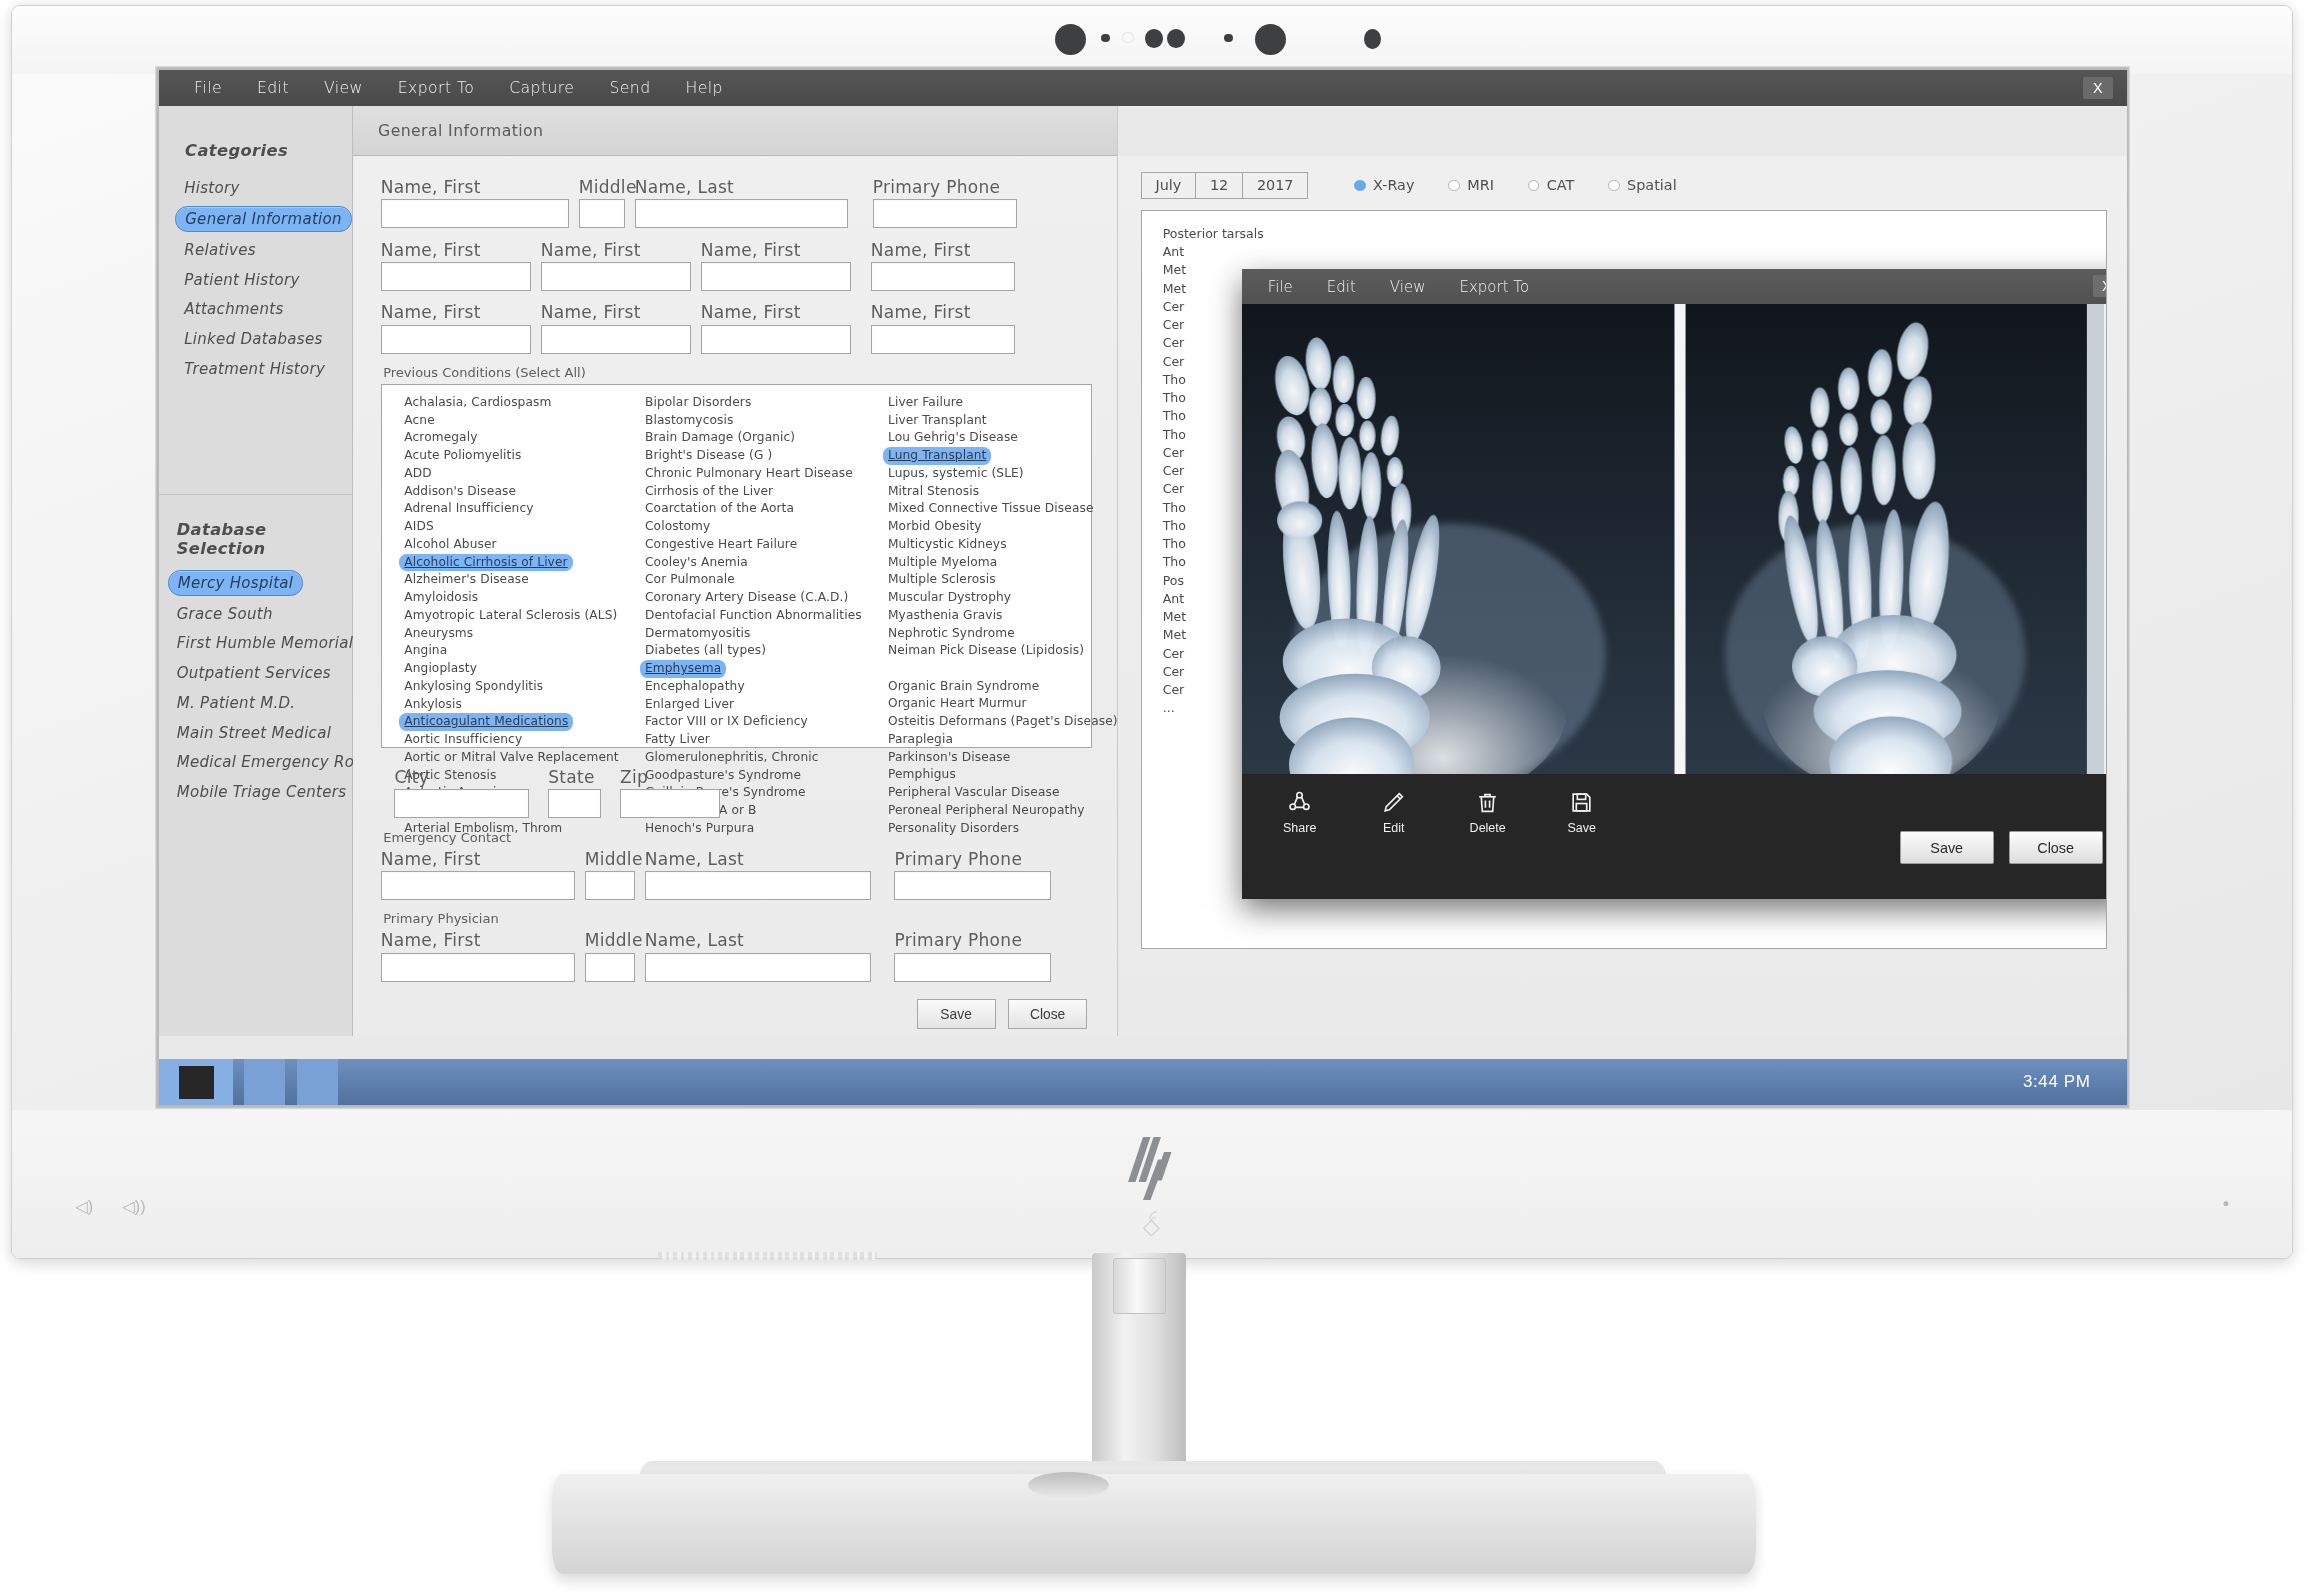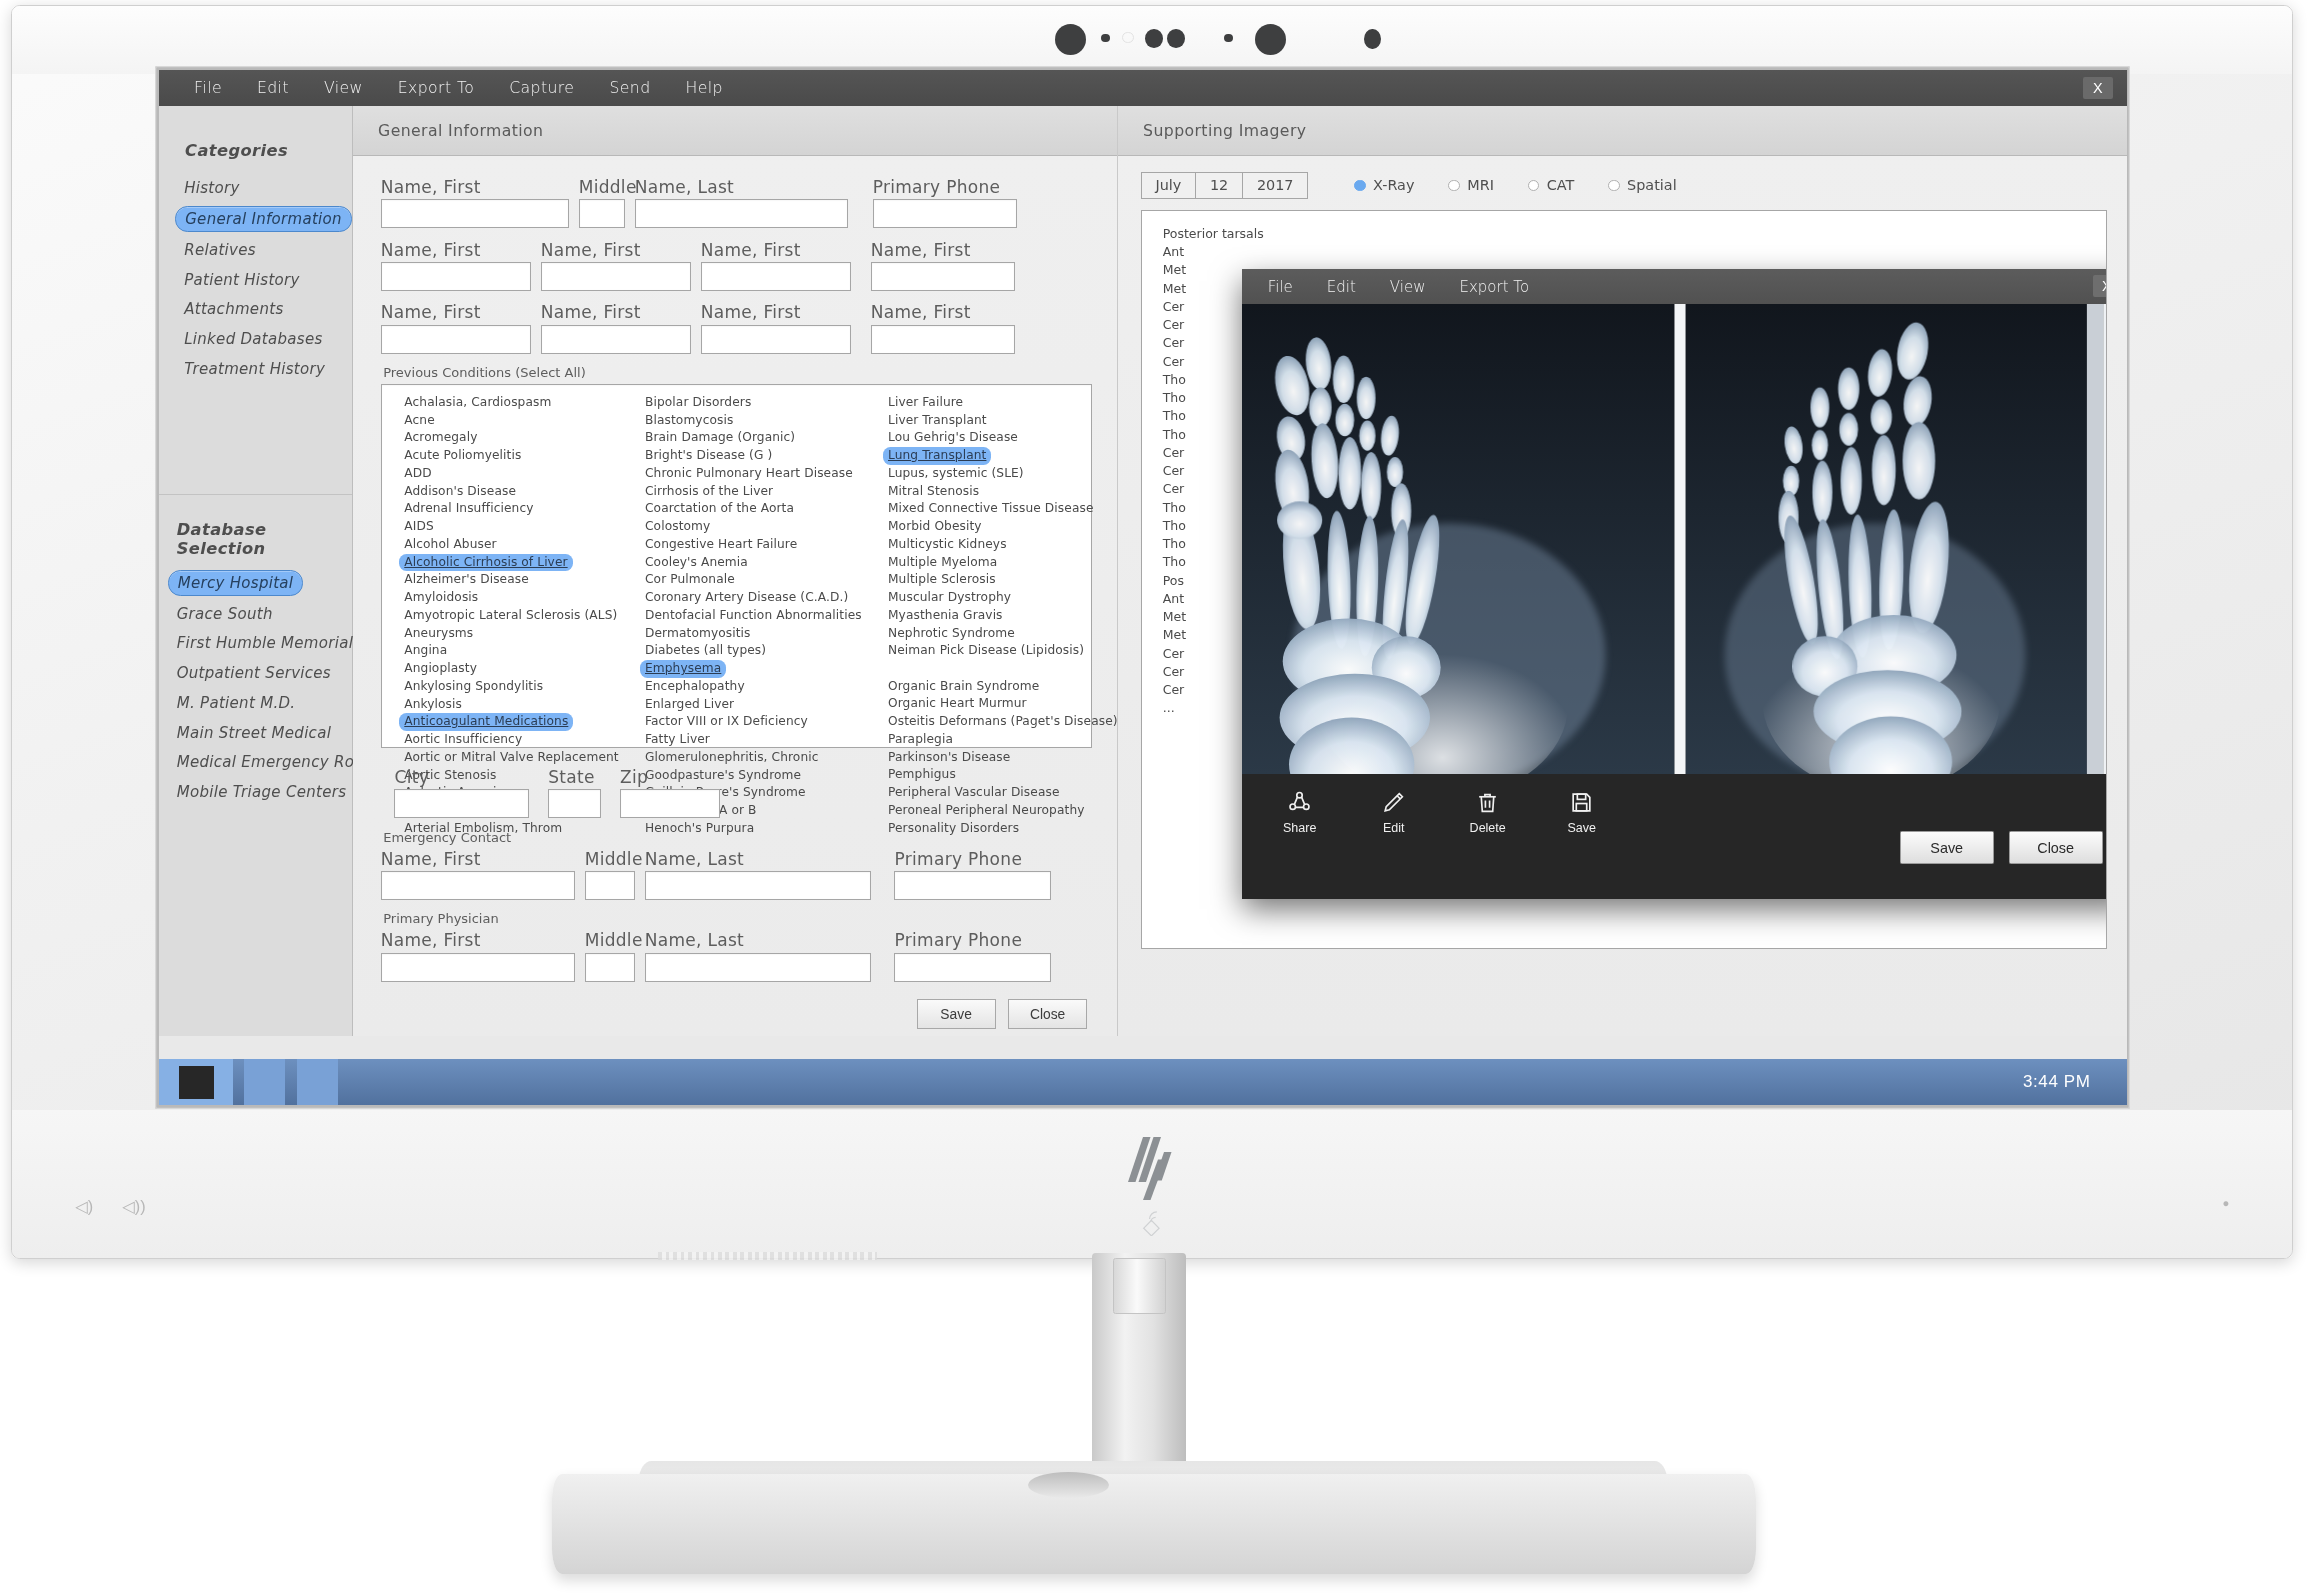--- a/index.html
+++ b/index.html
@@ -471,23 +471,20 @@
                 </div>
 
                 <div class="btnrow">
                   <div class="btn">Save</div>
                   <div class="btn">Close</div>
                 </div>
               </div>
             </div>
 
             <div class="pane-right">
-              <div class="tabhead">
-                <span>Supporting Imagery</span>
-              </div>
               <div class="img-area">
 
                 <div class="datebar">
                   <div class="date-group">
                     <div class="date-cell">July</div>
                     <div class="date-cell">12</div>
                     <div class="date-cell">2017</div>
                   </div>
                   <div class="radios" id="modality-radios">
                         <div class="radio">

